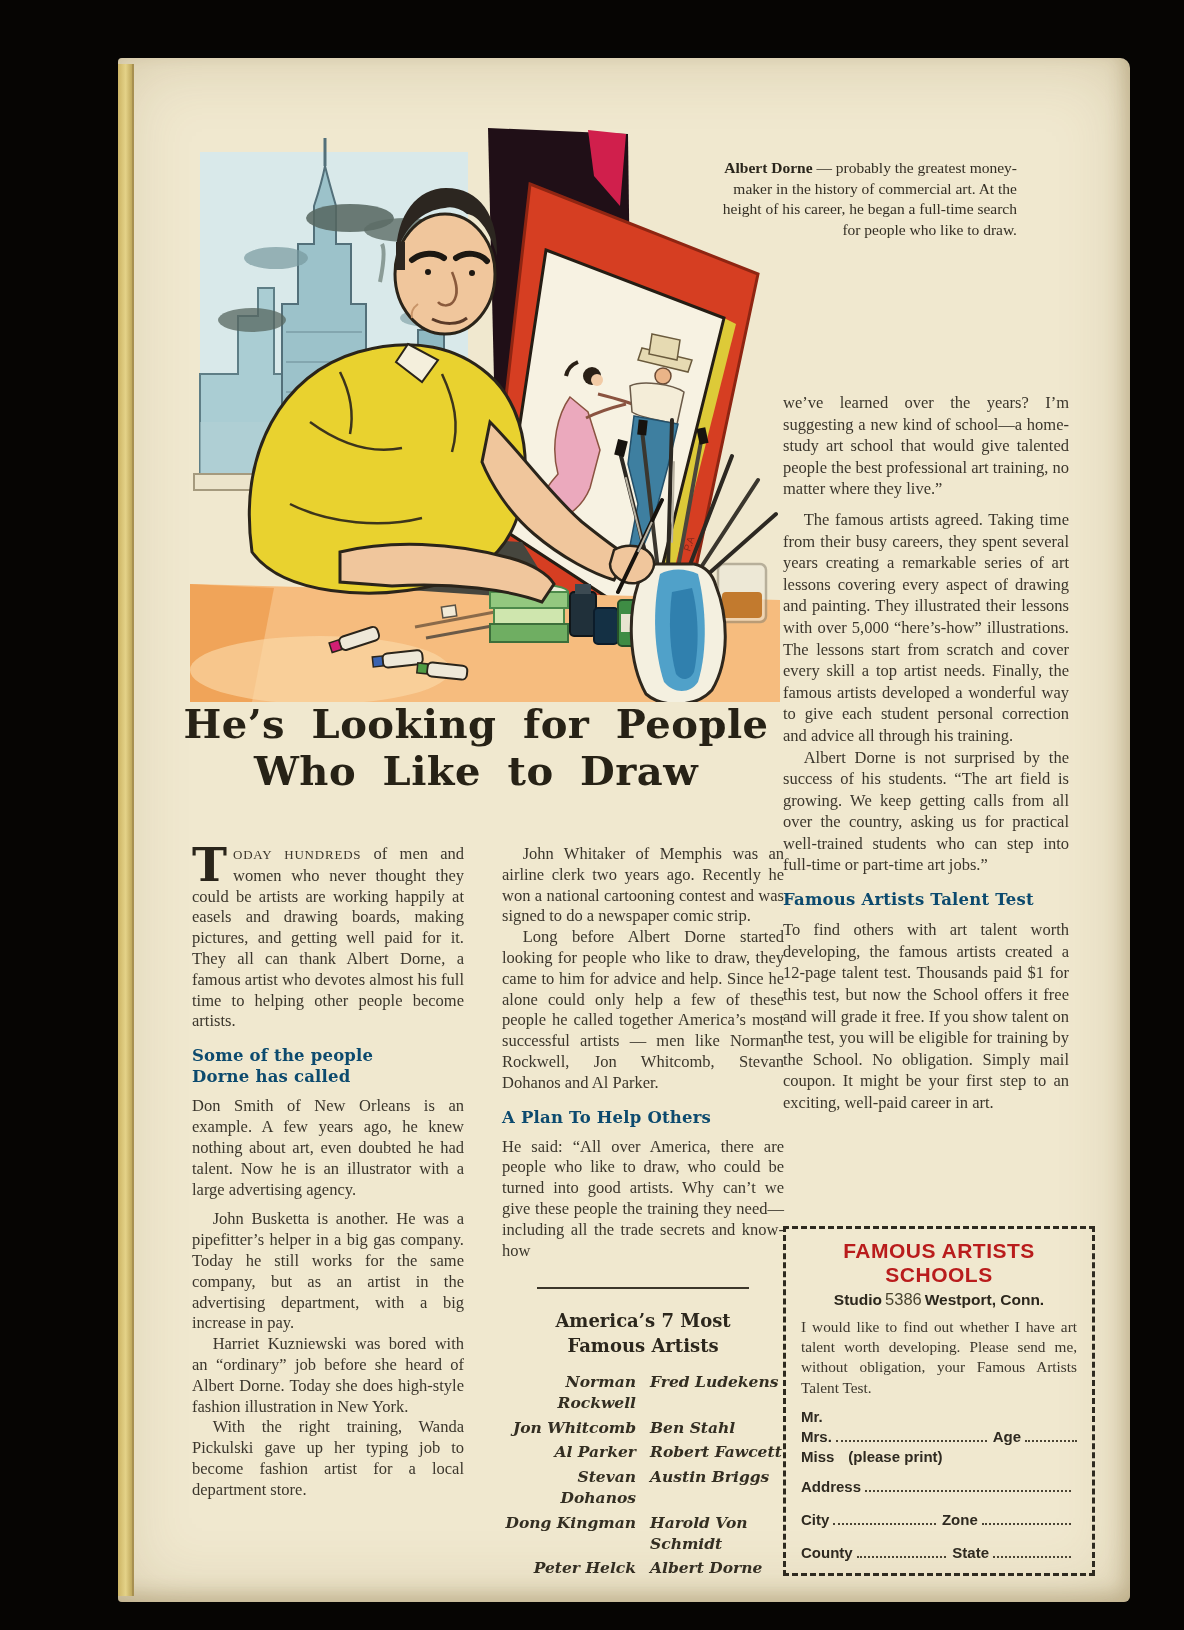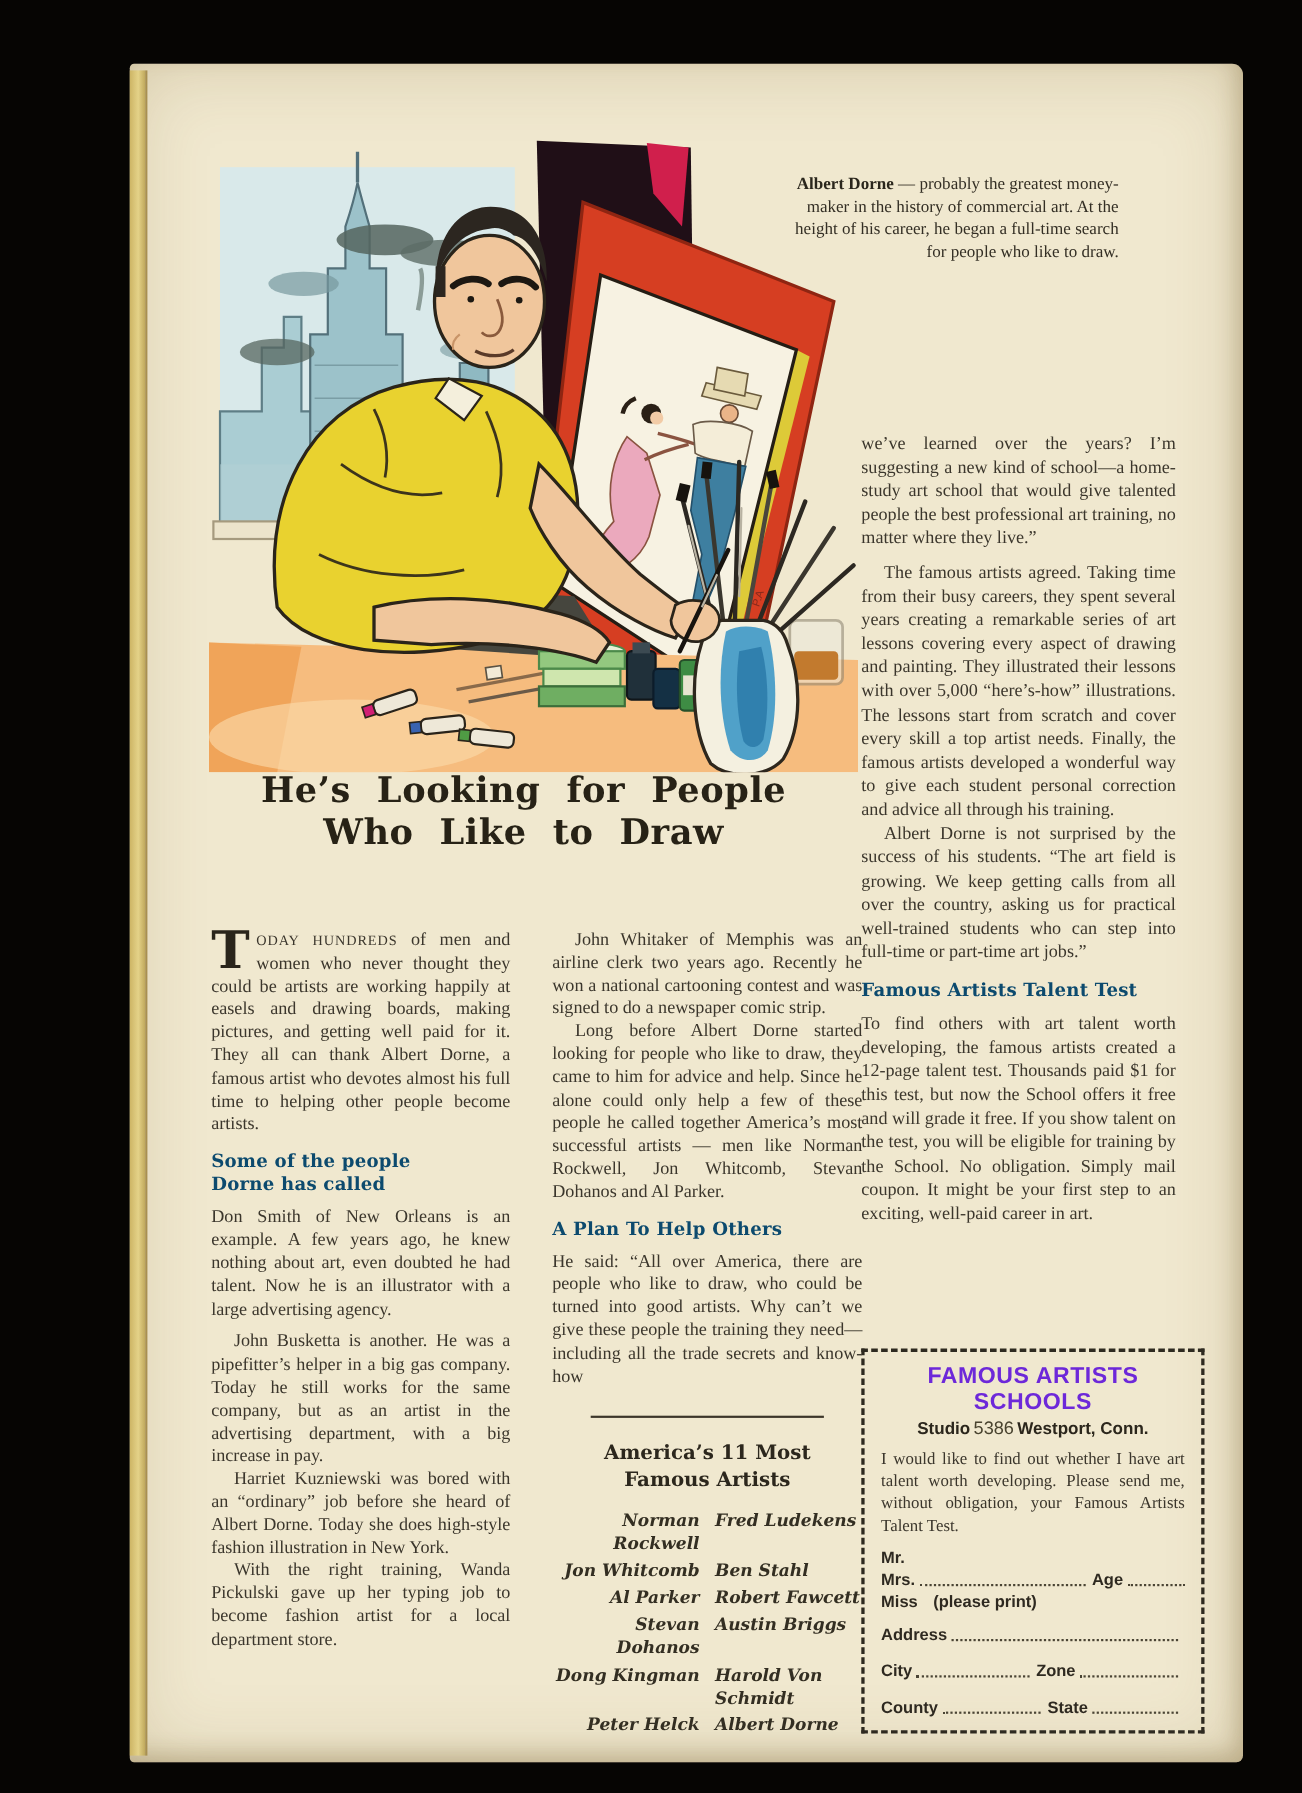--- a/index.html
+++ b/index.html
@@ -8,21 +8,21 @@
   .page{position:absolute;left:118px;top:58px;width:1012px;height:1544px;
         background:#f0e8cf;border-radius:4px 10px 6px 4px;
         box-shadow:inset 0 0 70px rgba(120,90,30,.22), inset -6px -8px 18px rgba(100,75,25,.25);}
   .page-edge{position:absolute;left:0;top:6px;width:14px;height:1532px;
         background:linear-gradient(90deg,#cdb565,#e4d288 55%,#bfa85c);border-right:2px solid #a89050;}
   .illus{position:absolute;left:72px;top:64px;width:590px;height:580px;}
   .caption{position:absolute;left:594px;top:100px;width:305px;
         font-size:15.5px;line-height:1.33;color:#332e24;text-align:right;}
   .caption b{font-weight:bold;color:#2a261c;}
   .headline{position:absolute;left:58px;top:642px;width:600px;text-align:center;
-        font-family:"DejaVu Serif",serif;font-weight:bold;font-size:32px;line-height:1.18;
+        font-family:"DejaVu Serif",serif;font-weight:bold;font-size:40px;line-height:1.18;
         color:#272216;word-spacing:12px;letter-spacing:.5px;}
   .col{position:absolute;top:786px;font-size:16.5px;line-height:20.8px;color:#3b362c;
         text-align:justify;}
   .col-left{left:74px;width:272px;}
   .col-mid{left:384px;width:282px;}
   .col-right{left:665px;top:334px;width:286px;font-size:16.5px;line-height:21.6px;}
   .col p{margin:0 0 9px 0;}
   .col p.indent{text-indent:1.25em;margin-bottom:0;}
   .subhead{font-family:"DejaVu Serif",serif;font-weight:bold;font-size:16.5px;line-height:1.28;
         color:#0c4a6e;white-space:pre-line;margin:13px 0 9px 0;letter-spacing:.2px;}
@@ -32,21 +32,21 @@
   .divider{width:212px;border-top:2px solid #3c362a;margin:26px auto 0 auto;}
   .artists-title{font-family:"DejaVu Serif",serif;font-weight:bold;font-size:18px;line-height:1.35;
         text-align:center;white-space:pre-line;color:#2c271d;margin:20px 0 14px 0;}
   .artists{display:grid;grid-template-columns:1fr 1fr;column-gap:0;row-gap:4px;
         font-family:"DejaVu Serif",serif;font-weight:bold;font-size:15.5px;color:#332e22;font-style:italic;}
   .artists .c1{text-align:right;padding-right:7px;}
   .artists .c2{text-align:left;padding-left:7px;}
   .coupon{position:absolute;left:665px;top:1168px;width:312px;border:3px dashed #2e2a20;
         padding:10px 15px 12px 15px;color:#2b261c;box-sizing:border-box;}
   .coupon-title{font-family:"Liberation Sans",sans-serif;font-weight:bold;font-size:21px;
-        letter-spacing:.5px;text-align:center;color:#6d28d9;}
+        letter-spacing:.5px;text-align:center;color:#b91c1c;}
   .studio-line{text-align:center;font-family:"Liberation Sans",sans-serif;font-size:15.5px;
         font-weight:bold;margin-top:3px;color:#2b261c;}
   .studio-line .num{font-weight:normal;font-size:16.5px;color:#49432f;padding:0 3px;}
   .coupon-body{font-size:15.3px;line-height:1.32;text-align:justify;margin:8px 0 10px 0;color:#3b362c;}
   .frow{display:flex;align-items:flex-end;font-family:"Liberation Sans",sans-serif;
         font-size:15px;font-weight:bold;color:#2e2920;}
   .frow .dots{flex:1 1 auto;border-bottom:2px dotted #4a4434;margin:0 6px 3px 4px;height:1px;}
   .frow .dots.short{flex:0 0 52px;margin-right:0;}
   .frow .dots.mid{flex:1.15 1 auto;}
   .mt6{margin-top:6px;}.mt2{margin-top:3px;}.mt12{margin-top:13px;}.mt10{margin-top:16px;}
@@ -222,21 +222,21 @@
       <p class="indent">Harriet Kuzniewski was bored with an “ordinary” job before she heard of Albert Dorne. Today she does high-style fashion illustration in New York.</p>
       <p class="indent">With the right training, Wanda Pickulski gave up her typing job to become fashion artist for a local department store.</p>
     </div>
 
     <div class="col col-mid">
       <p class="indent">John Whitaker of Memphis was an airline clerk two years ago. Recently he won a national cartooning contest and was signed to do a newspaper comic strip.</p>
       <p class="indent">Long before Albert Dorne started looking for people who like to draw, they came to him for advice and help. Since he alone could only help a few of these people he called together America’s most successful artists — men like Norman Rockwell, Jon Whitcomb, Stevan Dohanos and Al Parker.</p>
       <div class="subhead">A Plan To Help Others</div>
       <p>He said: “All over America, there are people who like to draw, who could be turned into good artists. Why can’t we give these people the training they need—including all the trade secrets and know-how</p>
       <div class="divider"></div>
-      <div class="artists-title">America’s 11 Most
+      <div class="artists-title">America’s 7 Most
 Famous Artists</div>
       <div class="artists">
         <span class="c1">Norman Rockwell</span>
         <span class="c2">Fred Ludekens</span>
         <span class="c1">Jon Whitcomb</span>
         <span class="c2">Ben Stahl</span>
         <span class="c1">Al Parker</span>
         <span class="c2">Robert Fawcett</span>
         <span class="c1">Stevan Dohanos</span>
         <span class="c2">Austin Briggs</span>

